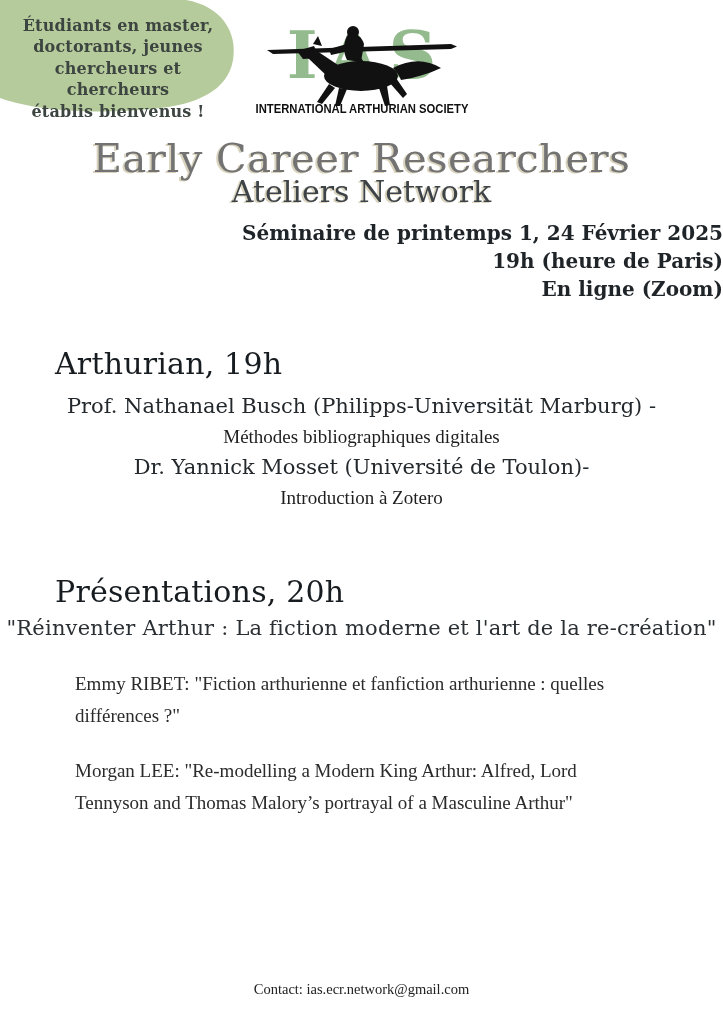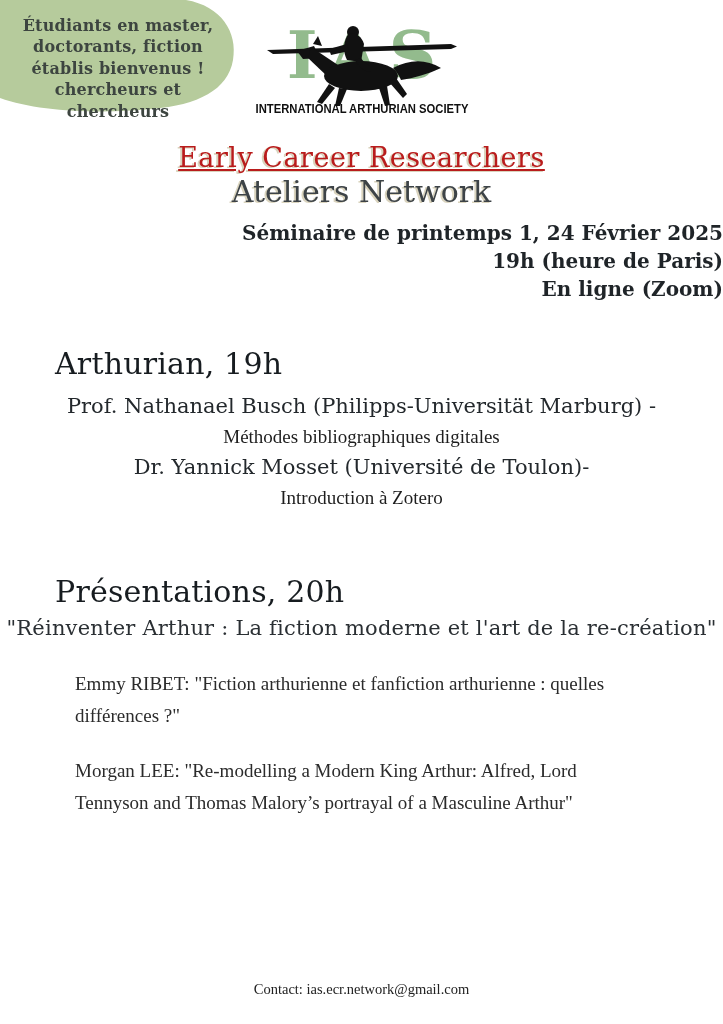--- a/index.html
+++ b/index.html
@@ -28,23 +28,22 @@
   .logo-knight { position:absolute; top:0; left:0; }
   .logo-society {
     position:absolute; top:84px; left:50%; transform:translateX(-50%) scaleX(0.9);
     white-space:nowrap; font-family:"Liberation Sans", sans-serif;
     font-weight:700; font-size:12.5px; letter-spacing:0px; color:#101010;
   }
 
   
   .title { position:absolute; top:141px; left:0; width:100%; text-align:center; }
   .title-l1 {
-    font-size:27px; line-height:34px; color:#b91c1c; letter-spacing:0.5px;
+    font-size:40px; line-height:34px; color:#737373; letter-spacing:0.5px;
     text-shadow:-2px 1px 0 #d9d3bd;
-    text-decoration:underline;
   }
   .title-l2 {
     font-size:30px; line-height:33px; color:#3d4347;
     text-shadow:-2px 1px 0 #d9d3bd;
   }
   .subtitle { position:absolute; top:219px; left:0; width:100%; text-align:center; }
   .subtitle div { font-size:20px; line-height:28px; font-weight:700; color:#1f2428;text-align:right; }
 
   
   .section-heading {
@@ -83,23 +82,23 @@
 <body>
 
 <div class="page">
 
   <div class="badge">
     <svg width="240" height="124" viewBox="0 0 240 124">
       <path d="M0,0 L186,0 C221,6 238,32 233,60 C228,90 198,105 152,109 C102,114 38,112 0,98 Z" fill="#b6cb9c"></path>
     </svg>
     <div class="badge-text">
       <div>Étudiants en master,</div>
-      <div>doctorants, fiction</div>
+      <div>doctorants, jeunes</div>
+      <div>chercheurs et chercheurs</div>
       <div>établis bienvenus !</div>
-      <div>chercheurs et chercheurs</div>
     </div>
   </div>
 
   <div class="logo">
     <div class="logo-acronym">IAS</div>
     <svg class="logo-knight" width="190" height="100" viewBox="0 0 190 100">
       <g fill="#111111">
 
         <polygon points="0,32 184,26 190,28.5 184,31 6,36"></polygon>
 

